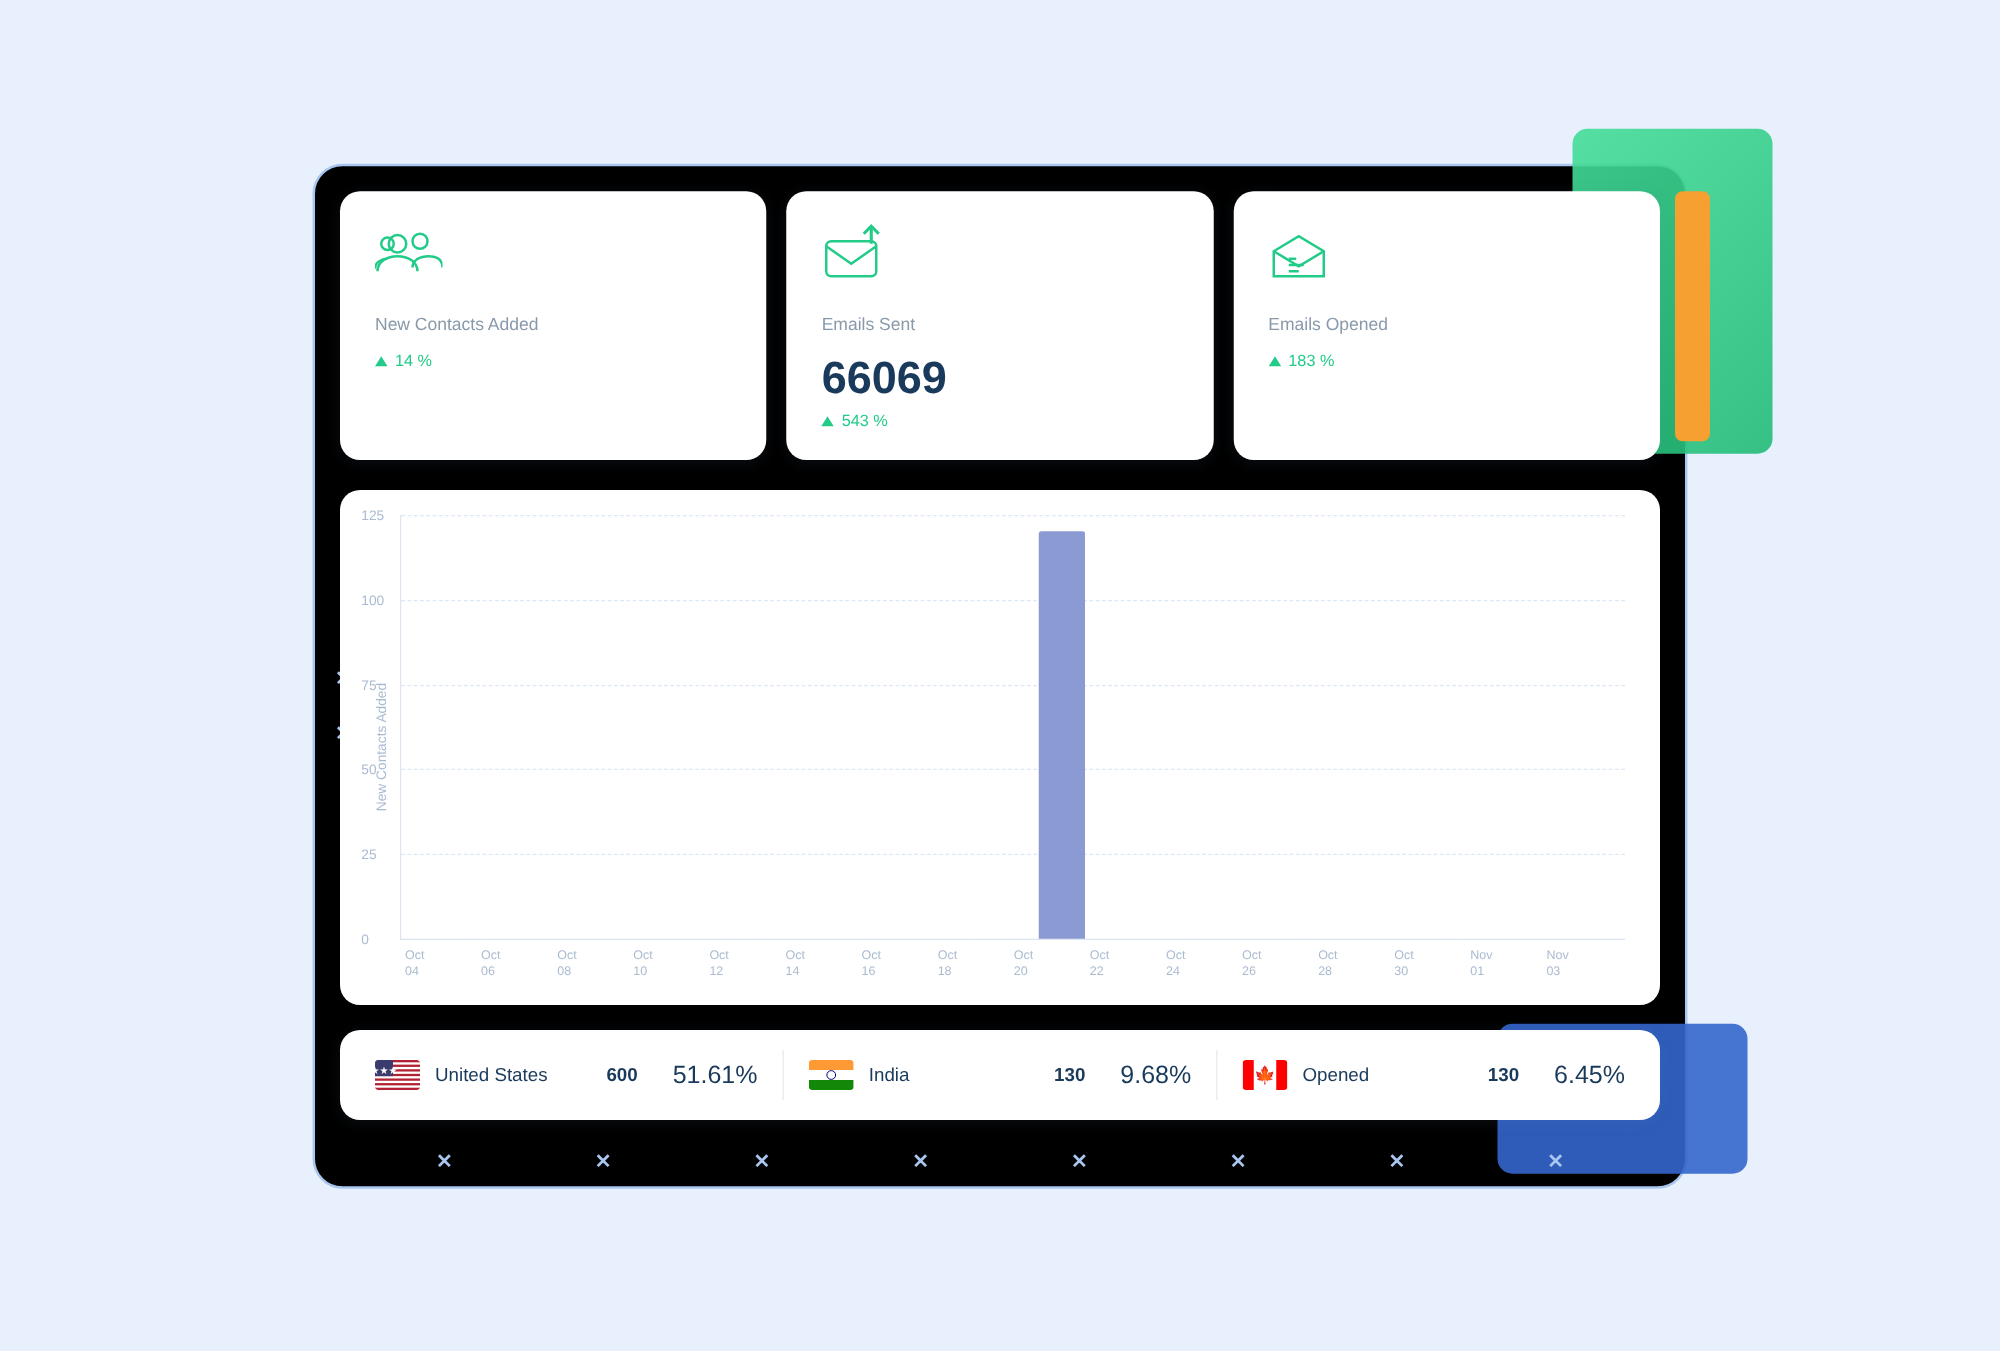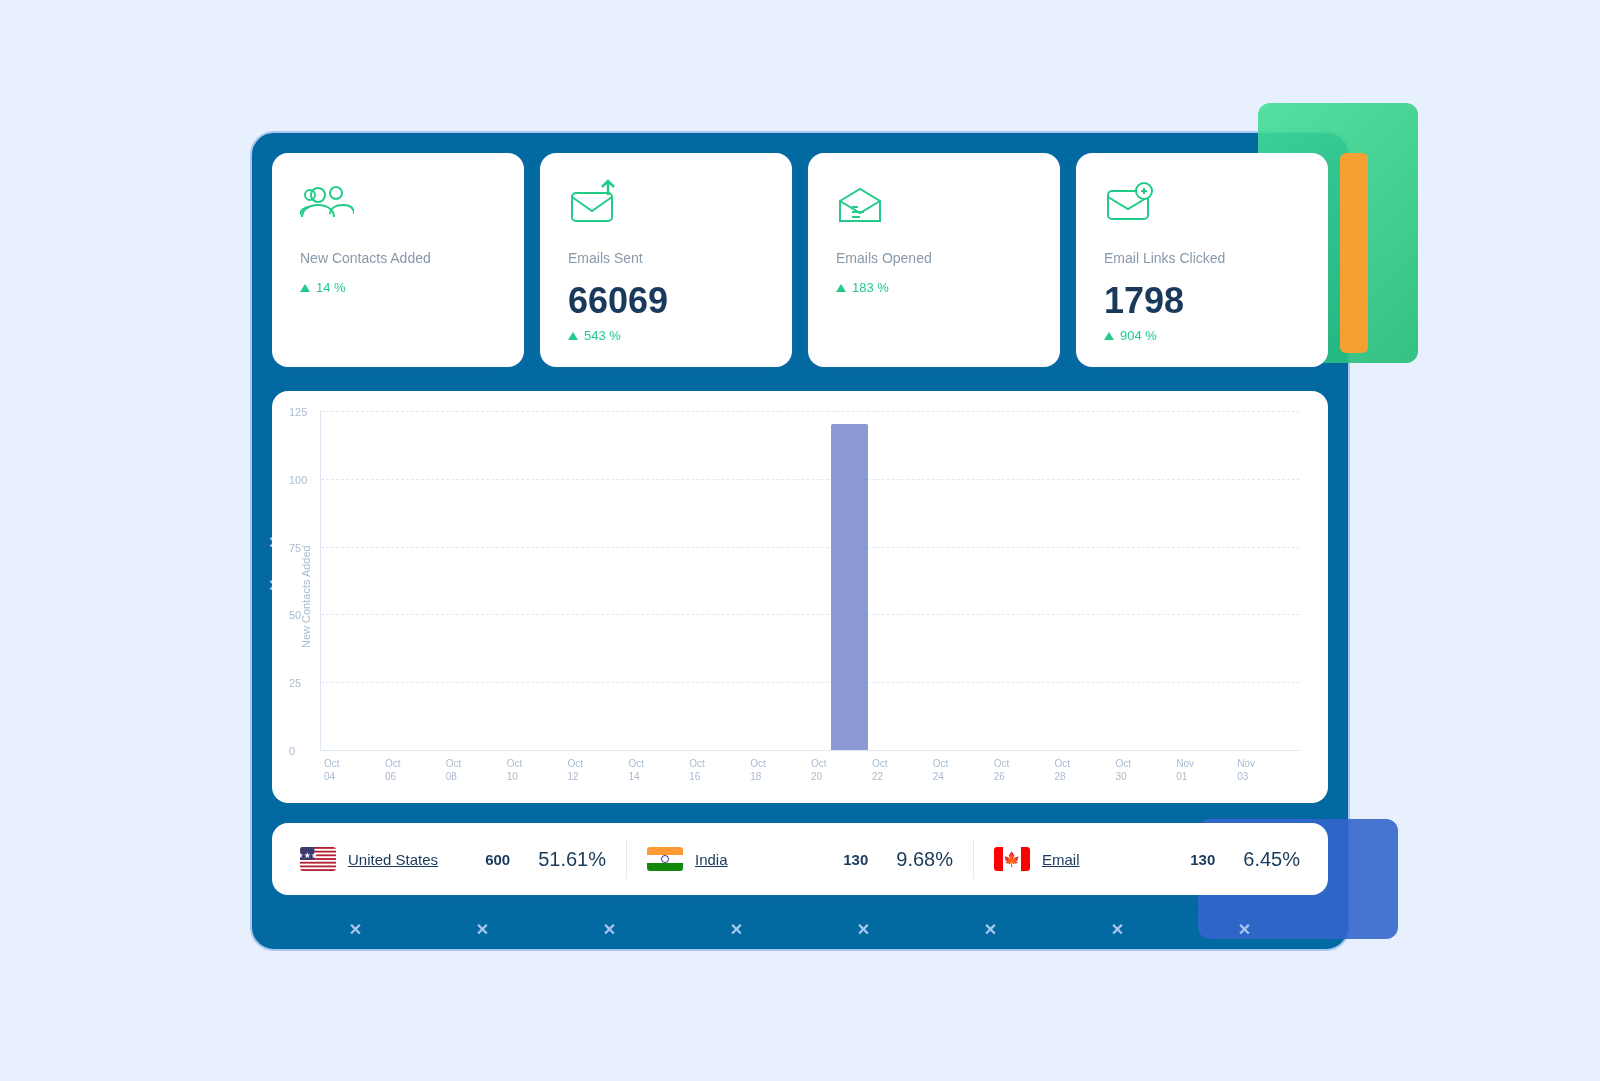--- a/index.html
+++ b/index.html
@@ -10,21 +10,21 @@
       align-items: center;
       justify-content: center;
       min-height: 100vh;
       overflow: hidden;
     }
 
     .outer-container {
       position: relative;
       width: 1100px;
       min-height: 820px;
-      background: #0369a1;
+      background: #000000;
       border-radius: 24px;
       border: 2px solid #a8c6f0;
       padding: 20px;
     }
 
     
     .stats-row {
       display: flex;
       gap: 16px;
       margin-bottom: 24px;
@@ -222,21 +222,20 @@
       border-radius: 3px;
       overflow: hidden;
       flex-shrink: 0;
     }
 
     .country-name {
       font-size: 15px;
       color: #1a3a5c;
       font-weight: 500;
       flex: 1;
-      text-decoration: underline;
     }
 
     .country-count {
       font-size: 15px;
       color: #1a3a5c;
       font-weight: 600;
       margin-right: 16px;
       text-align: center;
     }
 
@@ -368,37 +367,20 @@
           <line x1="16" y1="40" x2="24" y2="40" stroke="#22cc88" stroke-width="2"></line>
         </svg>
       </div>
       <div class="stat-label">Emails Opened</div>
       <div class="stat-change">
         <span class="arrow-up"></span>
         <span>183 %</span>
       </div>
     </div>
 
-    <div class="stat-card">
-      <div class="stat-icon">
-        <svg viewBox="0 0 54 54" fill="none" xmlns="http://www.w3.org/2000/svg">
-          <rect x="4" y="14" width="40" height="28" rx="4" stroke="#22cc88" stroke-width="2" fill="none"></rect>
-          <path d="M4 20 L24 32 L44 20" stroke="#22cc88" stroke-width="2" fill="none"></path>
-          <circle cx="40" cy="14" r="8" fill="white" stroke="#22cc88" stroke-width="2"></circle>
-          <line x1="37" y1="14" x2="43" y2="14" stroke="#22cc88" stroke-width="2"></line>
-          <line x1="40" y1="11" x2="40" y2="17" stroke="#22cc88" stroke-width="2"></line>
-        </svg>
-      </div>
-      <div class="stat-label">Email Links Clicked</div>
-      <div class="stat-value">1798</div>
-      <div class="stat-change">
-        <span class="arrow-up"></span>
-        <span>904 %</span>
-      </div>
-    </div>
 
   </div>
 
   <div class="chart-section">
     <div class="chart-wrapper">
       <div class="y-axis-label">New Contacts Added</div>
       <div class="chart-inner">
         <div class="chart-grid" id="chart-grid">
           <div class="grid-lines" id="grid-lines">
               <div class="grid-line" style="top: 0%;">
@@ -686,21 +668,21 @@
         <span class="country-pct">9.68%</span>
       </div>
       <div class="country-divider"></div>
       <div class="country-item">
         <div class="flag"><svg xmlns="http://www.w3.org/2000/svg" viewBox="0 0 36 24">
     <rect width="36" height="24" fill="white"></rect>
     <rect width="9" height="24" fill="#FF0000"></rect>
     <rect x="27" width="9" height="24" fill="#FF0000"></rect>
     <text x="18" y="17" fill="#FF0000" font-size="14" text-anchor="middle">🍁</text>
   </svg></div>
-        <span class="country-name">Email</span>
+        <span class="country-name">Opened</span>
         <span class="country-count">130</span>
         <span class="country-pct">6.45%</span>
       </div>
     </div>
 
   <div class="x-marks">
     <span class="x-mark">✕</span>
     <span class="x-mark">✕</span>
     <span class="x-mark">✕</span>
     <span class="x-mark">✕</span>

